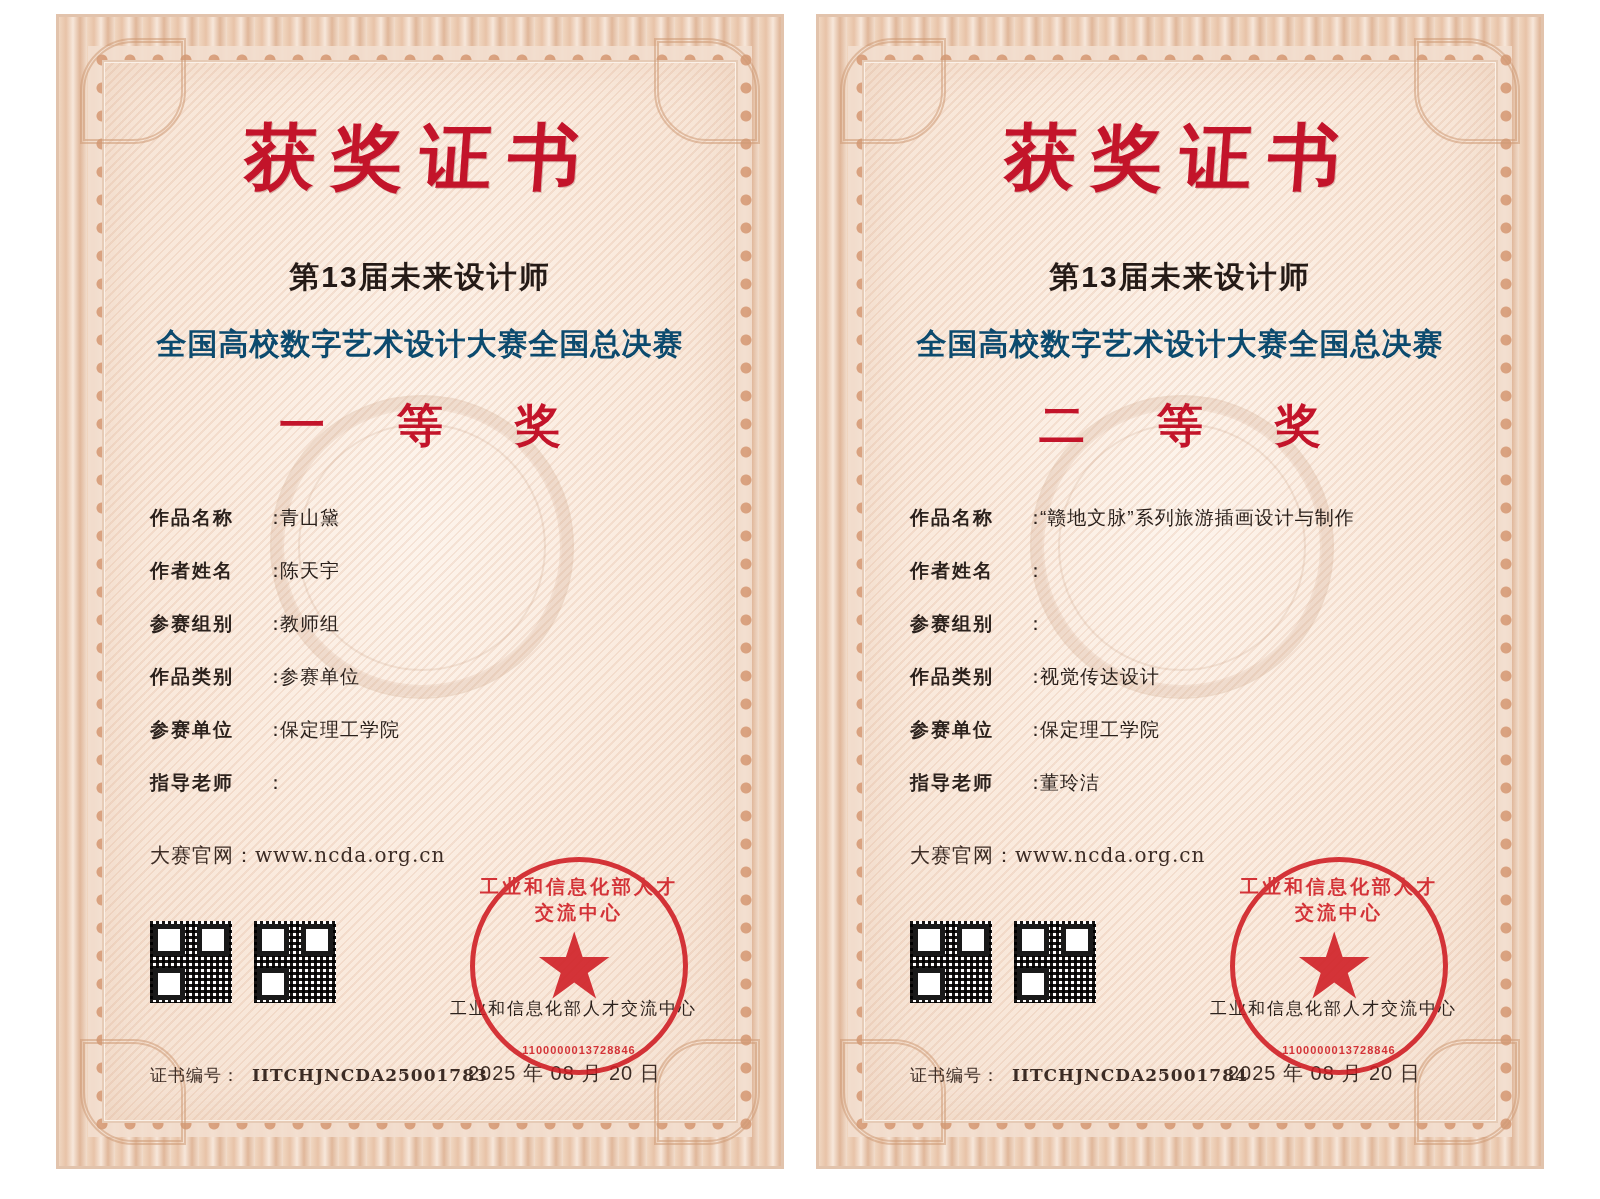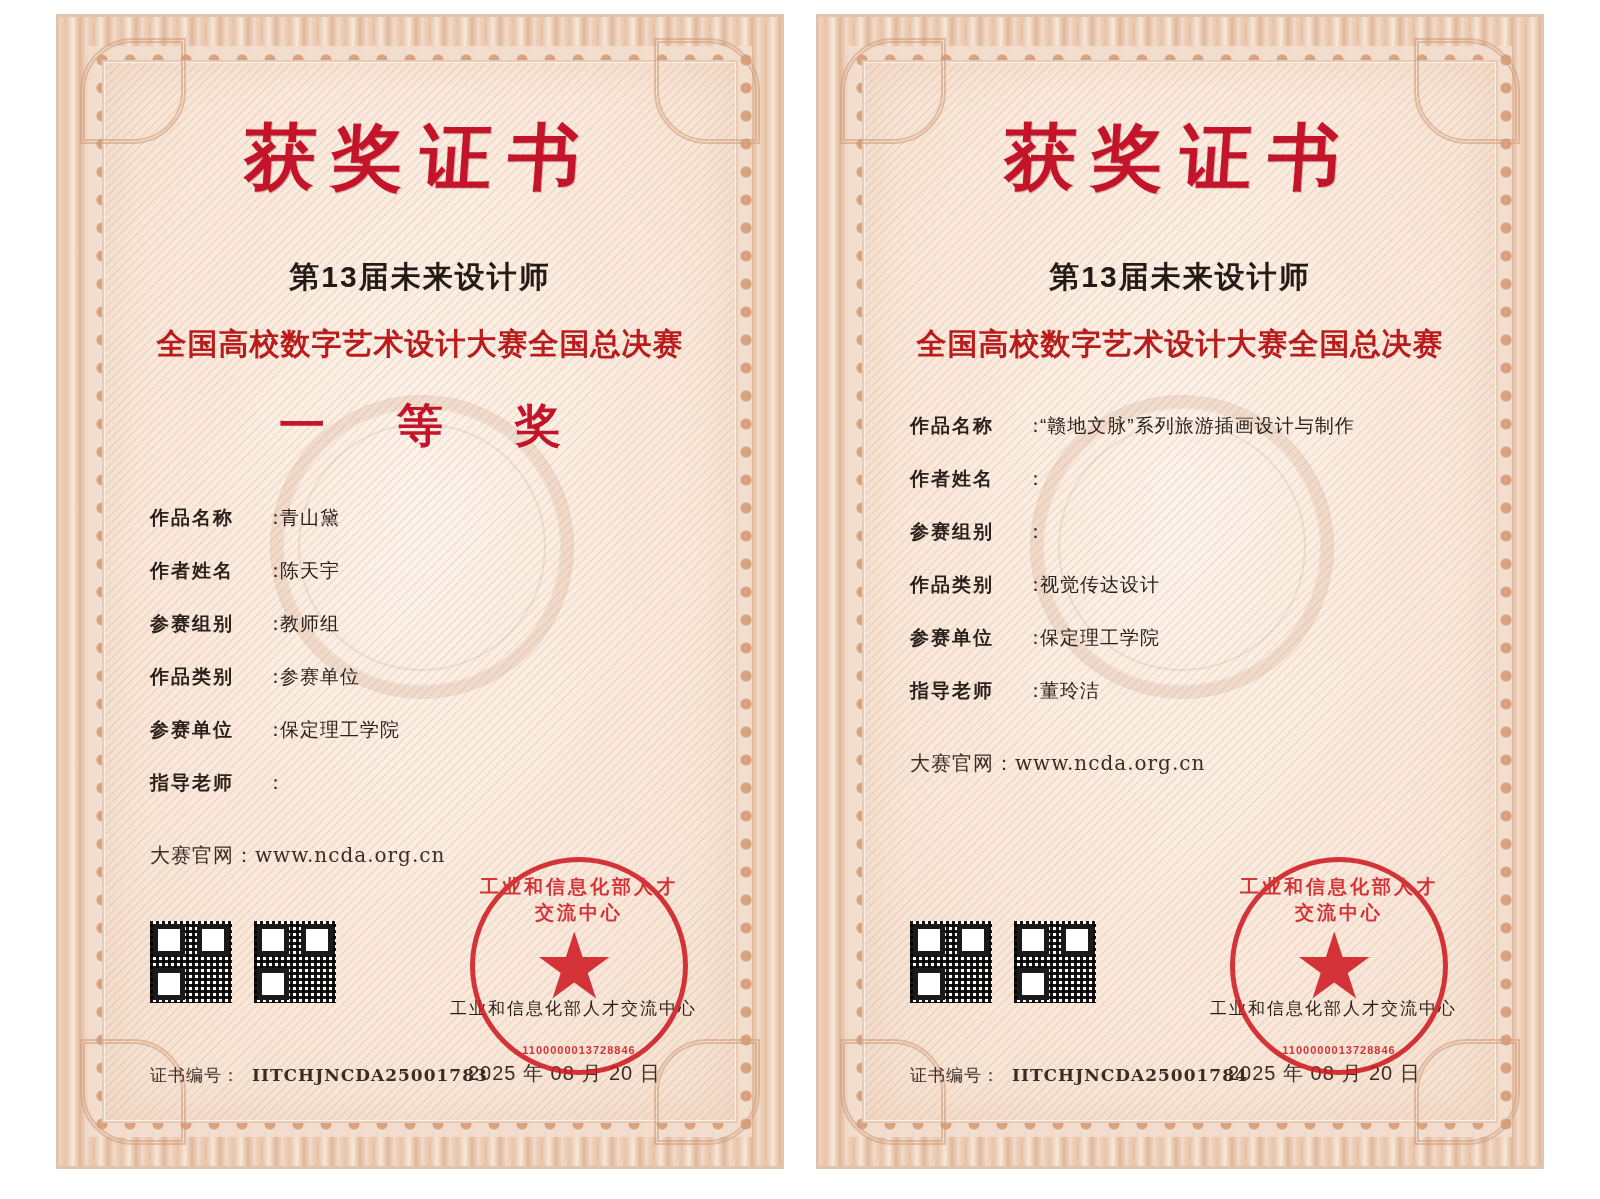--- a/index.html
+++ b/index.html
@@ -123,21 +123,21 @@
     font-weight: 700;
     letter-spacing: 2px;
     color: #241a16;
   }
   .sub2 {
     margin-top: 26px;
     text-align: center;
     font-size: 30px;
     font-weight: 700;
     letter-spacing: 1px;
-    color: #b91c1c;
+    color: #0c4a6e;
   }
   .award {
     margin-top: 30px;
     text-align: center;
     font-family: "DejaVu Serif", "Liberation Serif", serif;
     font-size: 46px;
     font-weight: 700;
     letter-spacing: 28px;
     color: #c3142a;
     text-indent: 28px;
@@ -368,20 +368,21 @@
     <div class="corner tl"></div>
     <div class="corner tr"></div>
     <div class="corner bl"></div>
     <div class="corner br"></div>
     <div class="watermark"></div>
 
     <div class="content">
       <div class="title">获奖证书</div>
       <div class="sub1">第13届未来设计师</div>
       <div class="sub2">全国高校数字艺术设计大赛全国总决赛</div>
+      <div class="award">二 等 奖</div>
 
       <div class="fields">
         <div class="field-row">
           <div class="field-label">作品名称</div>
           <div class="field-colon">：</div>
           <div class="field-value">“赣地文脉”系列旅游插画设计与制作</div>
         </div>
         <div class="field-row">
           <div class="field-label">作者姓名</div>
           <div class="field-colon">：</div>

